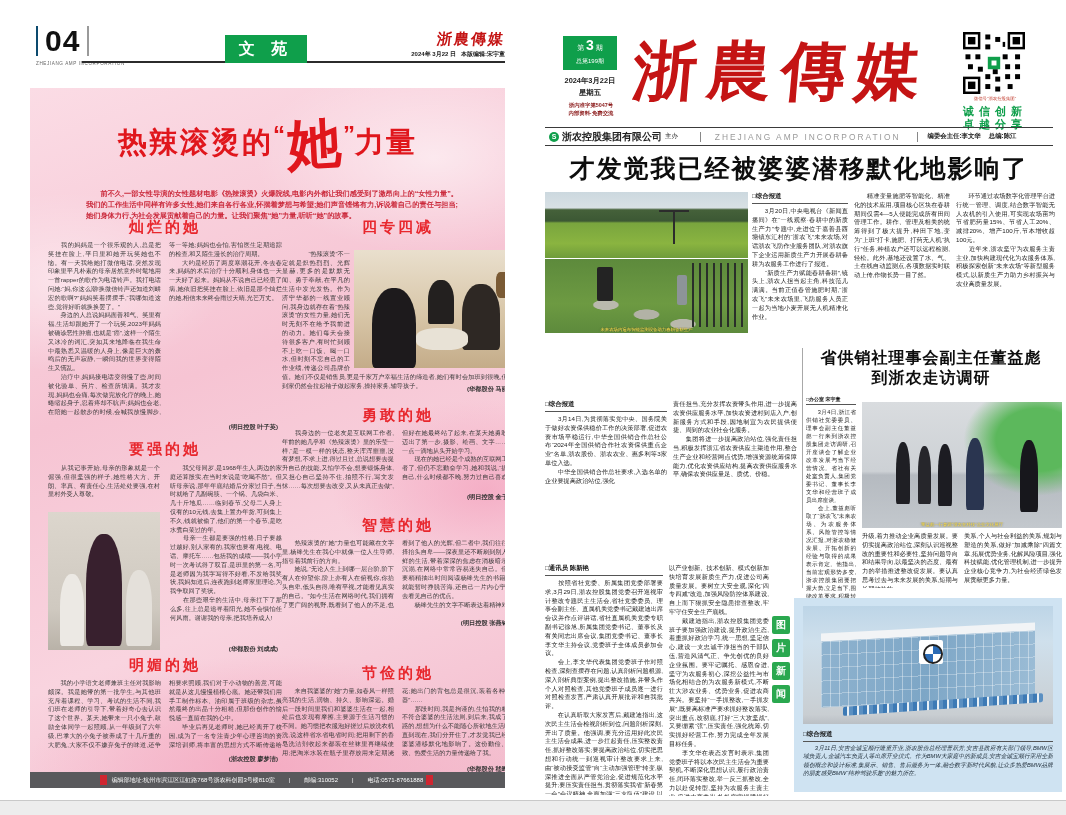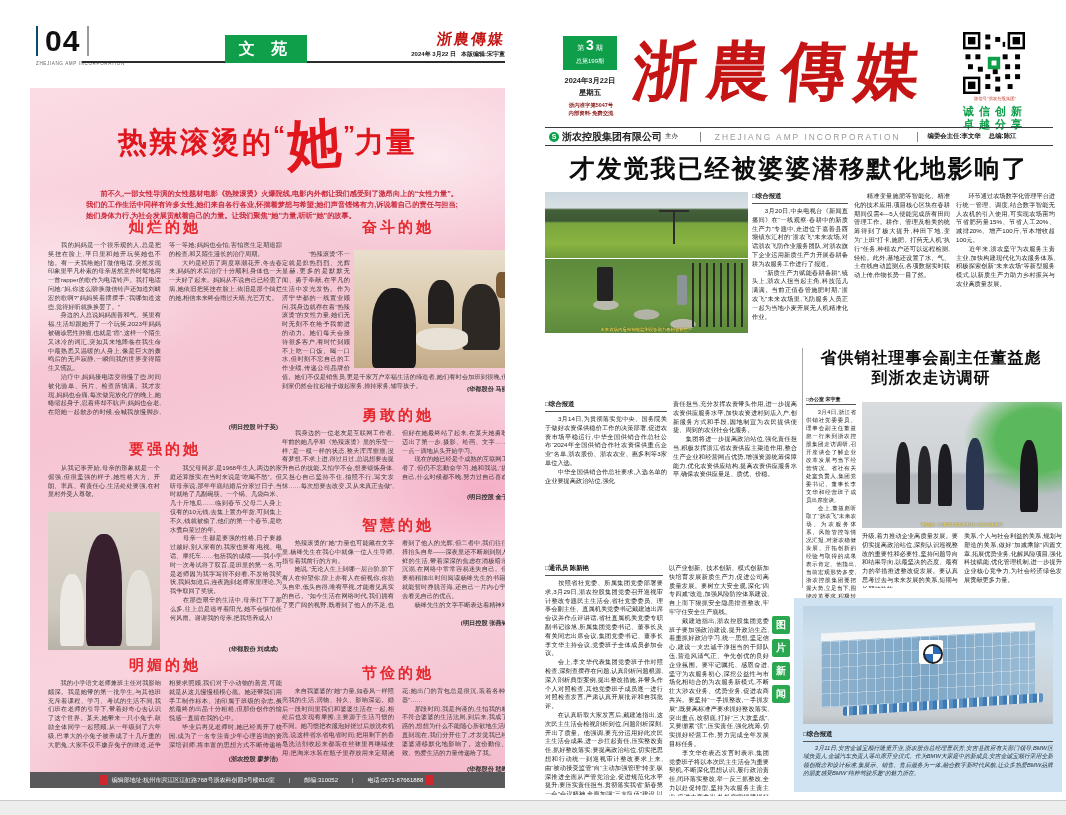--- a/index.html
+++ b/index.html
@@ -115,21 +115,21 @@
     <div class="abs" style="left:18px;top:130px;width:234px;height:214px;">
       <div class="sec-title">灿烂的她</div>
       <div class="smalltext cols2" style="height:178px;margin-top:4px;">　　我的妈妈是一个很乐观的人,总是把笑挂在脸上,平日里和她开玩笑她也不恼。有一天我给她打微信电话,突然发现印象里平凡朴素的母亲居然意外时髦地用一首rapper的歌作为电话铃声。我打电话问她:“妈,你这么潮!换微信铃声还知道刘畊宏的歌啊?”妈妈笑着摆摆手,“我哪知道这些,觉得好听就换换罢了。”
 　　身边的人总说妈妈面善和气、笑里有福,生活却跟她开了一个玩笑,2023年妈妈被确诊恶性肿瘤,也就是“癌”,这样一个陌生又冰冷的词汇,突如其来地降临在我生命中最熟悉又温暖的人身上,像是巨大的轰鸣后的无声寂静,一瞬间我的世界变得陌生又慌乱。
 　　治疗中,妈妈接电话变得慢了些,时间被化验单、药片、检查所填满。我才发现,妈妈也会痛,每次做完放化疗的晚上,她蜷缩起身子,忍着疼却不吭声;妈妈也会老,在陪她一起散步的时候,会喊我放慢脚步,等一等她;妈妈也会怕,害怕医生定期追踪的检查,和又陌生漫长的治疗周期。
 　　大约是经历了两度寒潮花开,冬去春来,妈妈的术后治疗十分顺利,身体也一天一天好了起来。妈妈从不说自己已经患了病,她依旧把笑挂在脸上,依旧是那个灿烂的她,相信未来终会雨过天晴,光芒万丈。</div>
       <div class="byline-l">(明日控股  叶子英)</div>
     </div>
 
     <div class="abs" style="left:252px;top:130px;width:232px;height:176px;">
-      <div class="sec-title">奋斗的她</div>
+      <div class="sec-title">四专四减</div>
       <div class="smalltext" style="height:148px;margin-top:4px;">
         <span class="ph ph-meet" style="position:relative;float:right;width:160px;height:118px;margin:0 0 3px 4px;display:block;">
           <i class="fig" style="left:18px;top:38px;width:44px;height:80px;background:#1d1a1c;"></i>
           <i class="fig" style="left:74px;top:30px;width:26px;height:44px;background:#23201f;"></i>
           <i class="fig" style="left:108px;top:34px;width:38px;height:66px;background:#2e2824;"></i>
           <i class="fig" style="left:62px;top:78px;width:52px;height:22px;background:#e8e2d6;border-radius:40%;"></i>
           <i class="fig" style="left:142px;top:22px;width:14px;height:26px;background:#7a5a34;border-radius:30%;"></i>
         </span><span>　　“热辣滚烫”不一定就是炽热烈烈、光辉显赫,更多的是默默无闻、勇于奉献,在平凡的生活中发光发热。作为济宁华都的一线置业顾问,我身边就存在着“热辣滚烫”的女性力量,她们无时无刻不在给予我前进的动力。她们每天会接待很多客户,有时忙到顾不上吃一口饭、喝一口水,但时刻不忘自己的工作业绩,传递公司品牌价值。她们不仅是销售员,更是千家万户幸福生活的缔造者,她们有时会加班到很晚,但回到家仍然会拉起袖子做起家务,操持家务,辅导孩子。
 　　很荣幸,我也是她们中的一员,我们一起努力着,争做完美的项目前锋和形象代言人。我相信,我们身边总会有万万千千的“她”力量,给我们温暖,成为我们的榜样。做好本职工作,实现自我价值,每个人的一生都可以“热辣滚烫”!</span>
       </div>

